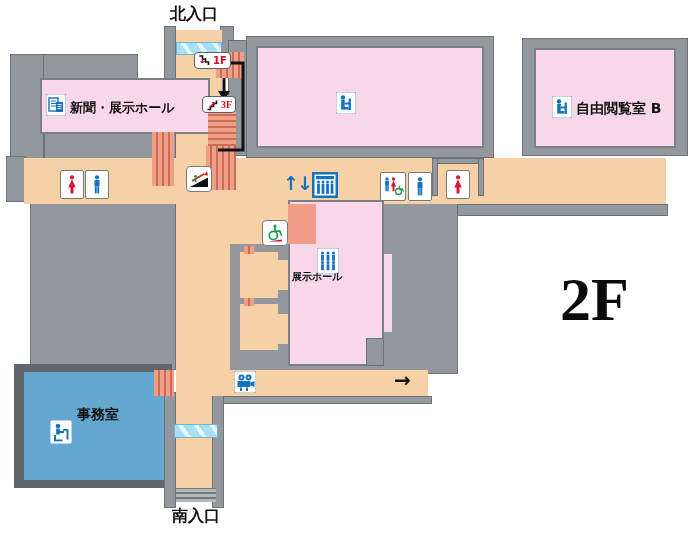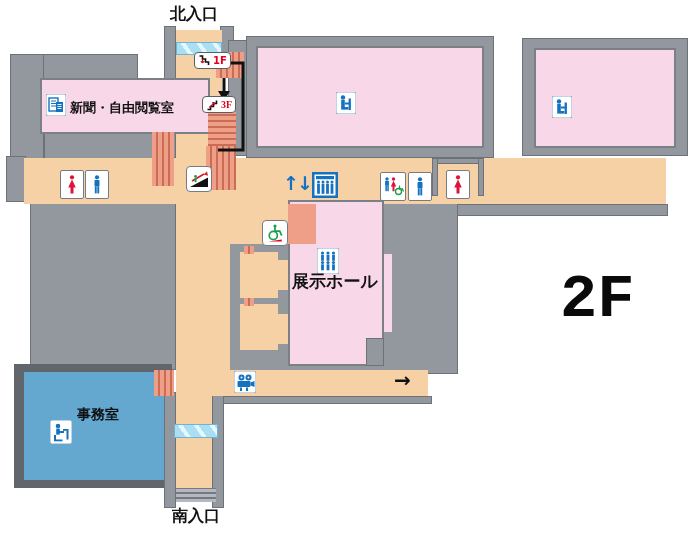--- a/index.html
+++ b/index.html
@@ -17,21 +17,21 @@
   .glass{background:repeating-linear-gradient(55deg,#aadff2 0 9px,#e6f8ff 9px 13px);border:1px solid #6fb4d6;}
   .graysteps{background:repeating-linear-gradient(0deg,#b3b9bf 0 3px,#747a80 3px 5px);}
   .lbl{position:absolute;font-weight:bold;color:#111;white-space:nowrap;z-index:6;}
   .ticon{position:absolute;background:#fff;border:1px solid #767c82;border-radius:2px;
          display:flex;align-items:center;justify-content:center;z-index:6;}
   .sign{position:absolute;background:#fff;border:1.5px solid #595f65;border-radius:4px;
         display:flex;align-items:center;gap:2px;padding:1px 3px;z-index:8;}
   .redtxt{color:#e00020;font-weight:bold;font-size:10px;line-height:1;}
   .z1{z-index:1}.z2{z-index:2}.z3{z-index:3}.z4{z-index:4}.z5{z-index:5}.z6{z-index:6}
   #route{position:absolute;left:0;top:0;z-index:7;pointer-events:none;}
-  .floorbig{font-family:Liberation Mono, monospace;font-size:62px;font-weight:bold;color:#0a0a0a;}
+  .floorbig{font-family:Liberation Serif, serif;font-size:62px;font-weight:bold;color:#0a0a0a;}
 </style>
 </head>
 <body>
 
 <div id="map">
 
   <div class="abs wall z1" style="left:10px;top:54px;width:128px;height:26px;"></div>
   <div class="abs wall z1" style="left:10px;top:54px;width:34px;height:108px;"></div>
   <div class="abs wall z1" style="left:44px;top:128px;width:118px;height:32px;"></div>
   <div class="abs wall z1" style="left:164px;top:26px;width:12px;height:132px;"></div>
@@ -188,21 +188,21 @@
 
   <div class="abs z6" style="left:46px;top:94px;width:20px;height:22px;">
     <svg viewBox="0 0 20 22" width="20" height="22">
       <rect width="20" height="22" rx="2" fill="#fff" stroke="#7fa8c8"></rect>
       <rect x="3" y="4" width="9" height="13" fill="#fff" stroke="#1472bf" stroke-width="1.4"></rect>
       <path d="M5 7h5 M5 9.5h5 M5 12h5" stroke="#1472bf" stroke-width="1"></path>
       <rect x="10" y="8" width="7" height="10" fill="#1472bf"></rect>
       <path d="M11.5 10.5h4 M11.5 12.5h4 M11.5 14.5h4" stroke="#fff" stroke-width="0.9"></path>
     </svg>
   </div>
-  <div class="lbl" style="left:70px;top:99px;font-size:13px;">新聞・自由閲覧室</div>
+  <div class="lbl" style="left:70px;top:99px;font-size:13px;">新聞・展示ホール</div>
 
   <div class="abs z6" style="left:336px;top:92px;width:20px;height:22px;">
     <svg viewBox="0 0 20 22" width="20" height="22">
       <rect width="20" height="22" rx="2" fill="#fff" stroke="#7fa8c8"></rect>
       <g fill="#1472bf">
           <circle cx="7" cy="5.5" r="2.2"></circle>
           <rect x="5.2" y="8" width="3.6" height="7.4"></rect>
           <rect x="5.2" y="15" width="7.2" height="2.6"></rect>
           <rect x="12.6" y="6.5" width="2.3" height="11.5"></rect>
           <rect x="9" y="10.5" width="4.4" height="2"></rect>
@@ -215,41 +215,42 @@
       <rect width="20" height="22" rx="2" fill="#fff" stroke="#7fa8c8"></rect>
       <g fill="#1472bf">
           <circle cx="7" cy="5.5" r="2.2"></circle>
           <rect x="5.2" y="8" width="3.6" height="7.4"></rect>
           <rect x="5.2" y="15" width="7.2" height="2.6"></rect>
           <rect x="12.6" y="6.5" width="2.3" height="11.5"></rect>
           <rect x="9" y="10.5" width="4.4" height="2"></rect>
         </g>
     </svg>
   </div>
+  <div class="lbl" style="left:576px;top:100px;font-size:14px;">自由閲覧室 B</div>
 
   <div class="abs z6" style="left:317px;top:248px;width:22px;height:26px;">
     <svg viewBox="0 0 22 26" width="22" height="26">
       <rect width="22" height="26" rx="2" fill="#fff" stroke="#7fa8c8"></rect>
       <g fill="#1472bf">
         <circle cx="5.5" cy="5" r="1.6"></circle>
           <rect x="4.1" y="6.8" width="2.8" height="6"></rect>
         <circle cx="11" cy="5" r="1.6"></circle>
           <rect x="9.6" y="6.8" width="2.8" height="6"></rect>
         <circle cx="16.5" cy="5" r="1.6"></circle>
           <rect x="15.1" y="6.8" width="2.8" height="6"></rect>
         <circle cx="5.5" cy="14.5" r="1.6"></circle>
           <rect x="4.1" y="16.3" width="2.8" height="6"></rect>
         <circle cx="11" cy="14.5" r="1.6"></circle>
           <rect x="9.6" y="16.3" width="2.8" height="6"></rect>
         <circle cx="16.5" cy="14.5" r="1.6"></circle>
           <rect x="15.1" y="16.3" width="2.8" height="6"></rect>
       </g>
     </svg>
   </div>
-  <div class="lbl" style="left:292px;top:270px;font-size:17px;">展示ホール</div>
+  <div class="lbl" style="left:292px;top:270px;font-size:10px;">展示ホール</div>
 
   <div class="abs z6" style="left:234px;top:371px;width:22px;height:22px;">
     <svg viewBox="0 0 22 22" width="22" height="22">
       <rect width="22" height="22" rx="2" fill="#fff" stroke="#7fa8c8"></rect>
       <g fill="#1472bf">
         <circle cx="7.5" cy="6.5" r="3"></circle>
           <circle cx="14.5" cy="6.5" r="3"></circle>
         <rect x="3.5" y="10" width="13" height="6" rx="1"></rect>
         <path d="M16.5 11.5 l4 -1.5 v6 l-4 -1.5 Z"></path>
         <rect x="6" y="16.5" width="2" height="3.5"></rect>

